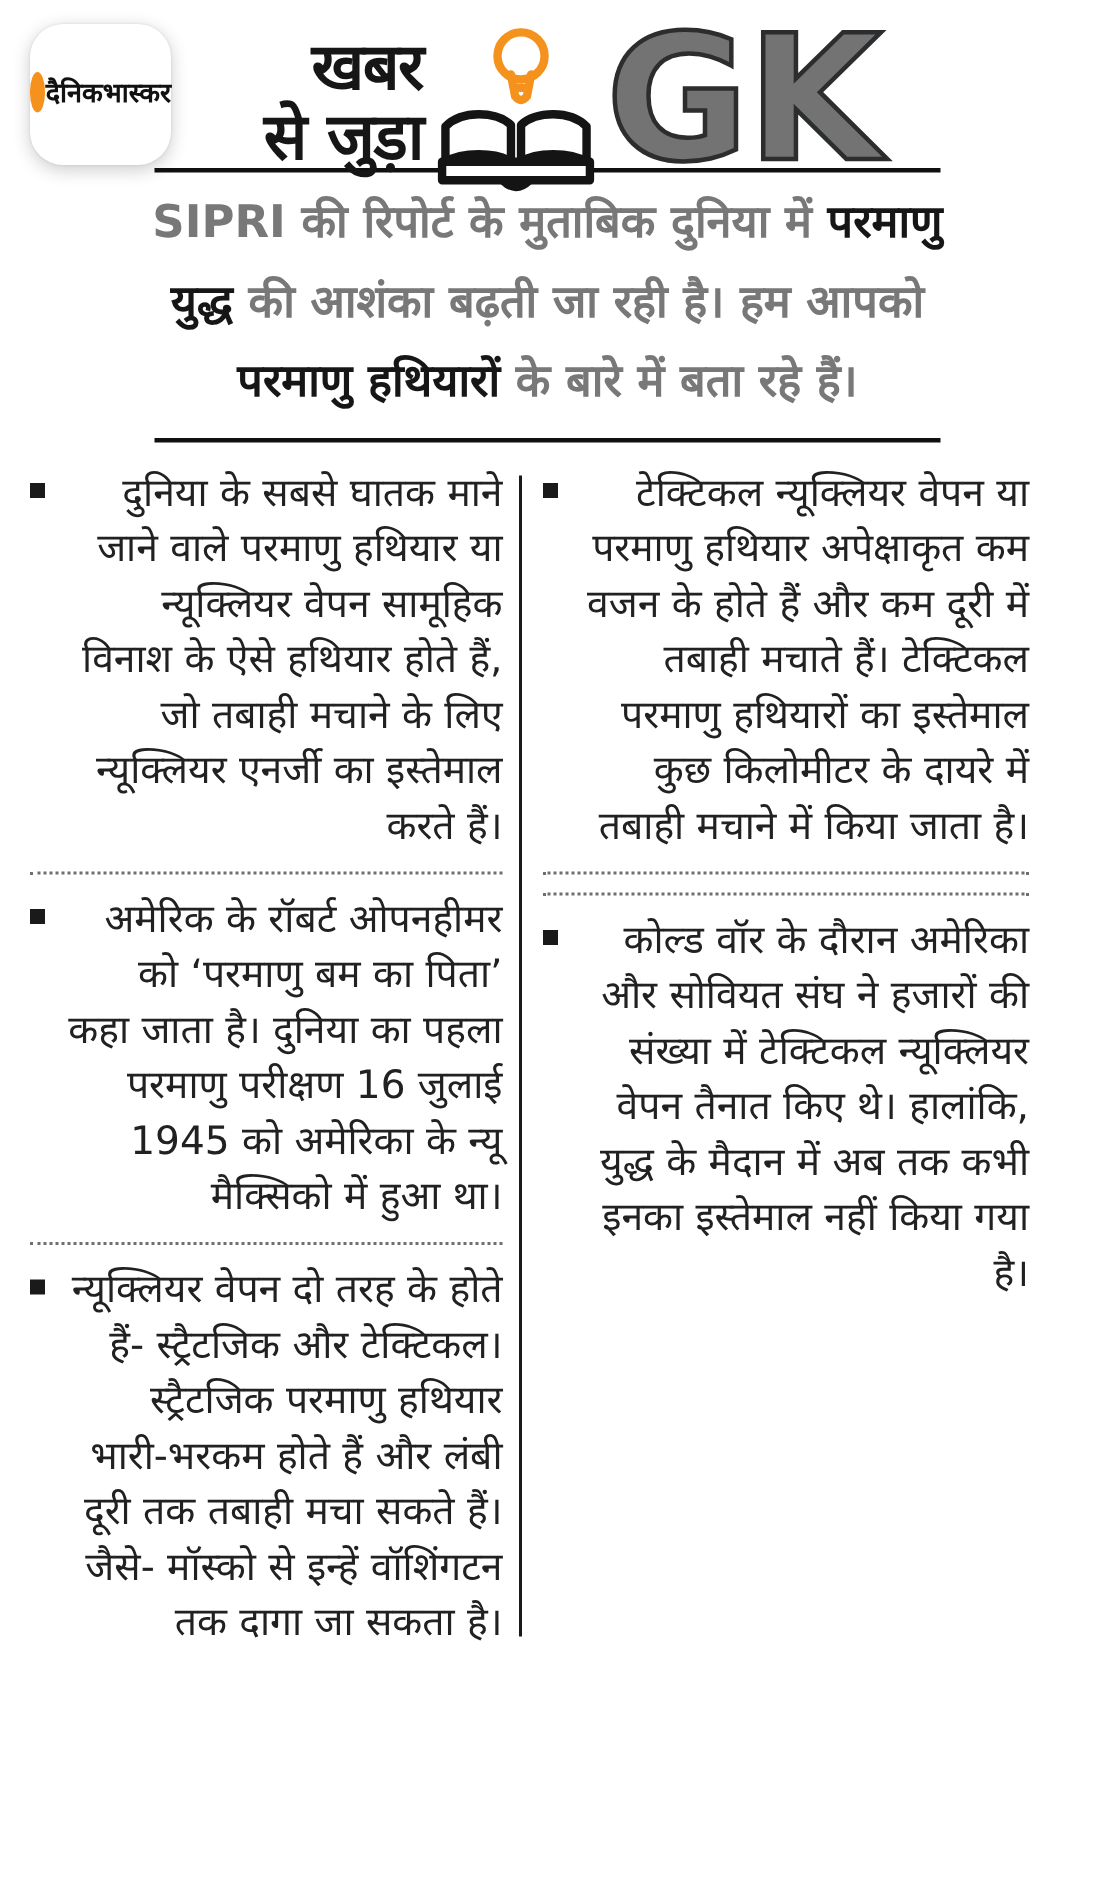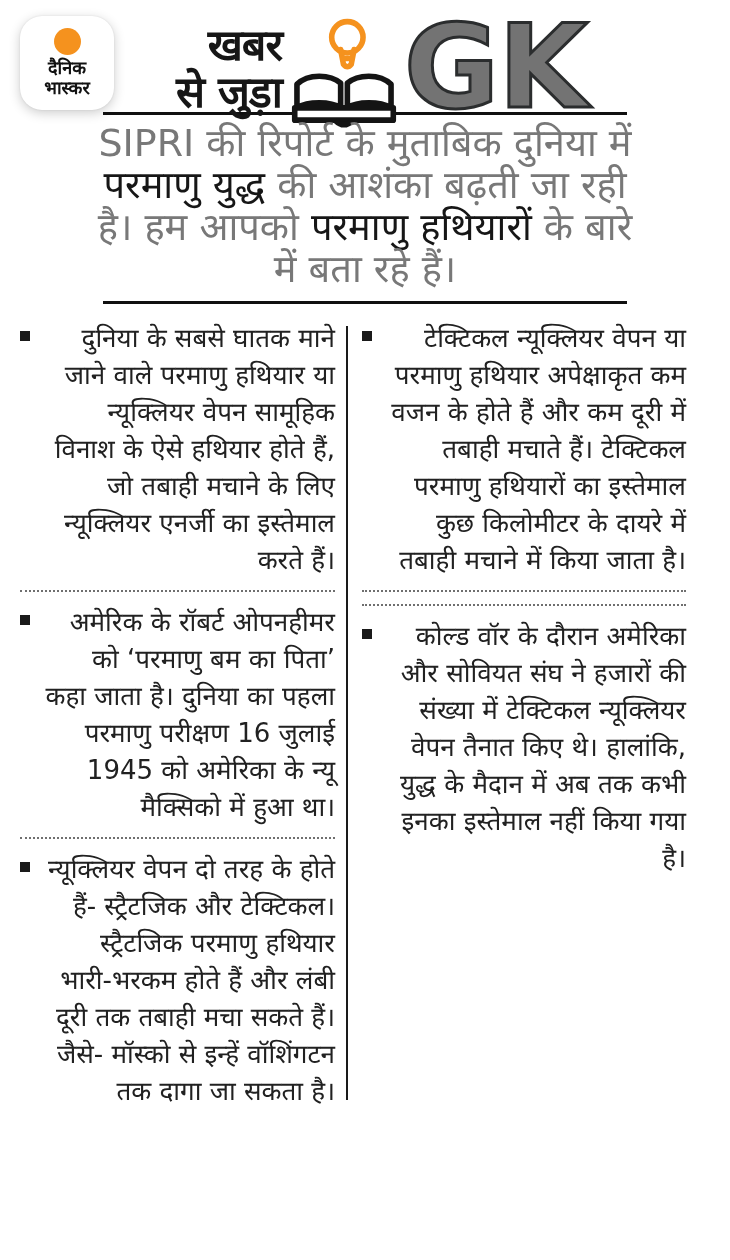--- a/index.html
+++ b/index.html
@@ -6,38 +6,38 @@
   body{
     width:730px;height:1260px;overflow:hidden;background:#ffffff;
     font-family:"DejaVu Sans","Liberation Sans",sans-serif;
     -webkit-font-smoothing:antialiased;
   }
   
   .header{display:flex;align-items:flex-start;padding:14px 16px 0 20px;height:112px;box-sizing:border-box;}
   .logo-card{
     width:94px;height:94px;border-radius:22px;background:#fff;flex:0 0 auto;
     box-shadow:0 3px 12px rgba(0,0,0,.20),0 0 2px rgba(0,0,0,.10);
-    display:flex;flex-direction:column;align-items:center;justify-content:center;margin-top:2px;
+    display:flex;flex-direction:row;align-items:center;justify-content:center;margin-top:2px;
   }
   .logo-dot{width:27px;height:27px;border-radius:50%;background:#F5921E;margin-bottom:3px;}
   .logo-text{font-weight:bold;font-size:18px;line-height:20px;text-align:center;color:#111;white-space:nowrap;}
   .masthead-title{
     margin-left:10px;width:158px;text-align:right;font-weight:bold;
     font-size:43px;line-height:47px;color:#161616;margin-top:8px;letter-spacing:-1px;flex:0 0 auto;
   }
   .gk-icon{flex:0 0 auto;margin:2px 2px 0 6px;}
   .gk-text{
     font-weight:bold;font-size:116px;line-height:106px;color:#737373;
     letter-spacing:-1px;margin-left:2px;-webkit-text-stroke:3px #2b2d2e;
   }
   .rule{border:none;border-top:3px solid #101010;width:524px;margin:0 auto;}
   
   .intro{
     text-align:center;padding:7px 82px 11px;box-sizing:border-box;
-    font-size:38px;line-height:42px;font-weight:normal;color:#787878;
+    font-size:30px;line-height:53px;font-weight:bold;color:#787878;
   }
   .intro .hl{color:#161616;}
   
   .columns{display:flex;padding:16px 18px 0 20px;box-sizing:border-box;text-align:right;}
   .col{width:326px;box-sizing:border-box;}
   .col-left{padding-right:11px;}
   .col-right{padding-left:14px;width:338px;}
   .divider-v{width:2px;background:#1a1a1a;margin:6px 0 10px;}
   .bullet{display:flex;}
   .marker{flex:0 0 24px;padding-top:11px;}

